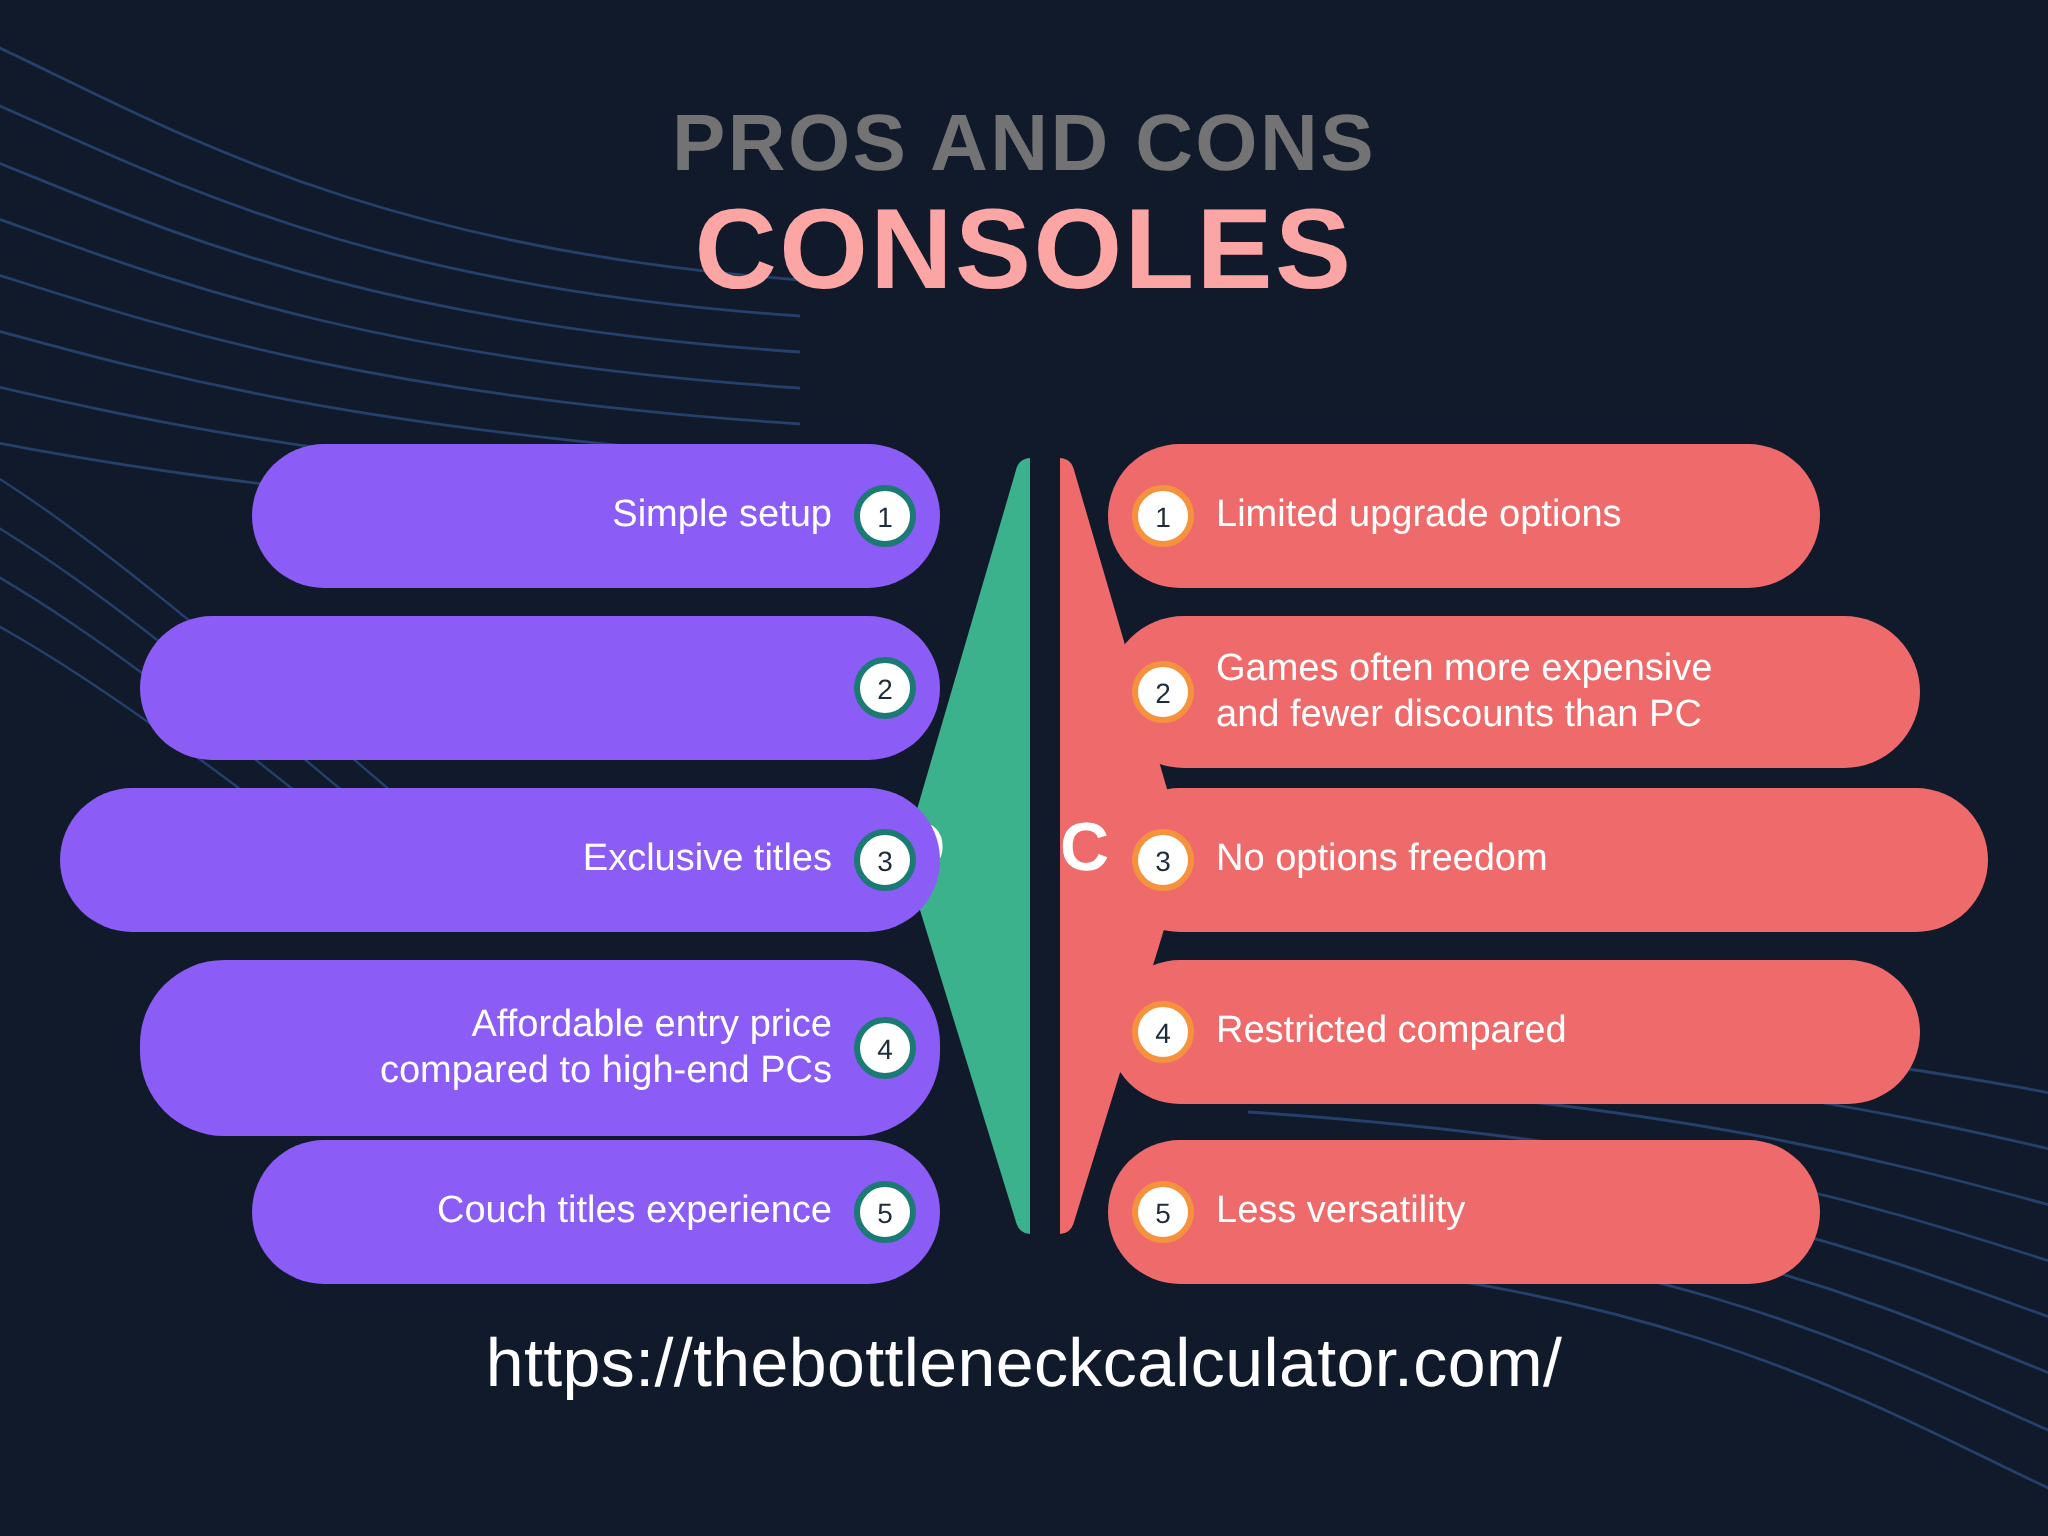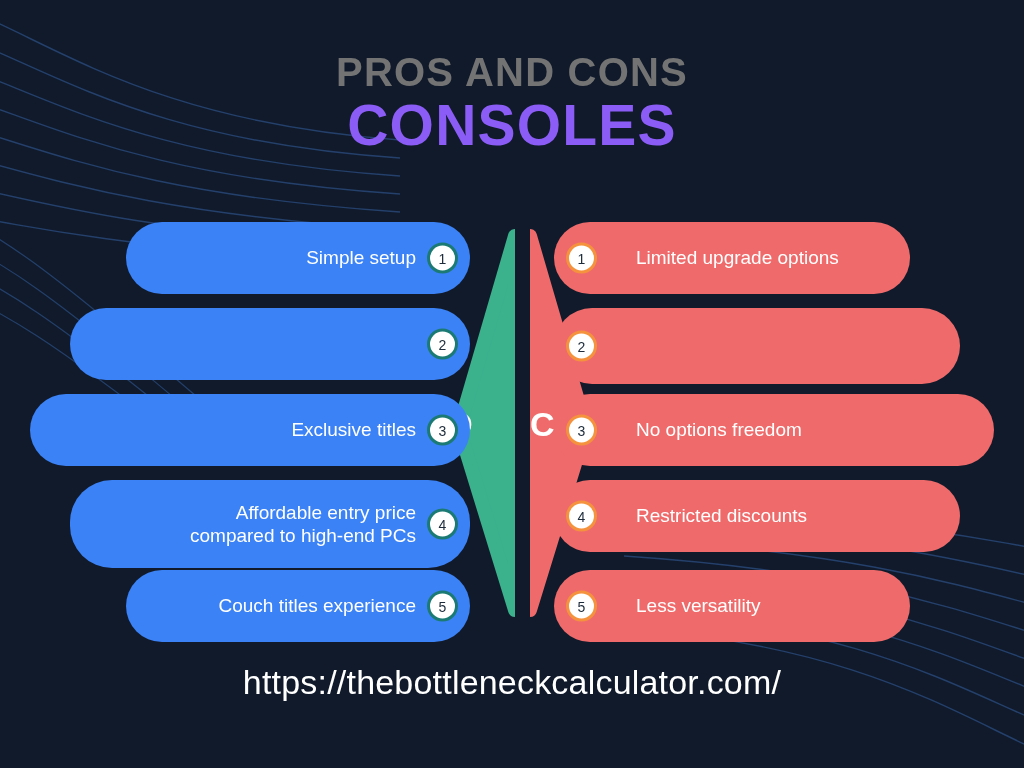--- a/index.html
+++ b/index.html
@@ -42,21 +42,21 @@
   .title-small {
     font-size: 40px;
     font-weight: bold;
     color: #737373;
     letter-spacing: 1.2px;
     line-height: 1.02;
   }
   .title-large {
     font-size: 57px;
     font-weight: bold;
-    color: #8b5cf6;
+    color: #fca5a5;
     letter-spacing: 1.2px;
     line-height: 1.08;
     margin-top: 2px;
   }
 
   
   .center-shapes {
     position: absolute;
     top: 228px;
     left: 455px;
@@ -92,41 +92,41 @@
   .side-con { left: 554px; width: 470px; }
 
   .pill {
     position: absolute;
     border-radius: 42px;
     display: flex;
     align-items: center;
     box-sizing: border-box;
   }
   .pill-pro {
-    background: #3b82f6;
+    background: #8b5cf6;
     justify-content: flex-end;
     right: 0;
     padding-right: 54px;
     padding-left: 28px;
   }
   .pill-con {
     background: #ef6b6b;
     justify-content: flex-start;
     left: 0;
     padding-left: 54px;
     padding-right: 28px;
   }
   .pill-text {
     color: #ffffff;
     font-size: 19px;
     line-height: 1.22;
     white-space: pre-line;
   }
   .pill-pro .pill-text { text-align: right; }
-  .pill-con .pill-text { text-align: left; margin-left: 28px; }
+  .pill-con .pill-text { text-align: left; }
 
   .badge {
     position: absolute;
     width: 31px;
     height: 31px;
     border-radius: 50%;
     background: #ffffff;
     display: flex;
     align-items: center;
     justify-content: center;
@@ -235,28 +235,30 @@
       <span class="badge badge-pro">5</span>
     </div>
   </div>
 
   <div class="side side-con">
     <div class="pill pill-con" style="top:0px; height:72px; width:356px;">
       <span class="pill-text">Limited upgrade options</span>
       <span class="badge badge-con">1</span>
     </div>
     <div class="pill pill-con" style="top:86px; height:76px; width:406px;">
+      <span class="pill-text">Games often more expensive
+and fewer discounts than PC</span>
       <span class="badge badge-con">2</span>
     </div>
     <div class="pill pill-con" style="top:172px; height:72px; width:440px;">
       <span class="pill-text">No options freedom</span>
       <span class="badge badge-con">3</span>
     </div>
     <div class="pill pill-con" style="top:258px; height:72px; width:406px;">
-      <span class="pill-text">Restricted discounts</span>
+      <span class="pill-text">Restricted compared</span>
       <span class="badge badge-con">4</span>
     </div>
     <div class="pill pill-con" style="top:348px; height:72px; width:356px;">
       <span class="pill-text">Less versatility</span>
       <span class="badge badge-con">5</span>
     </div>
   </div>
 
   <div class="footer">https://thebottleneckcalculator.com/</div>
 

